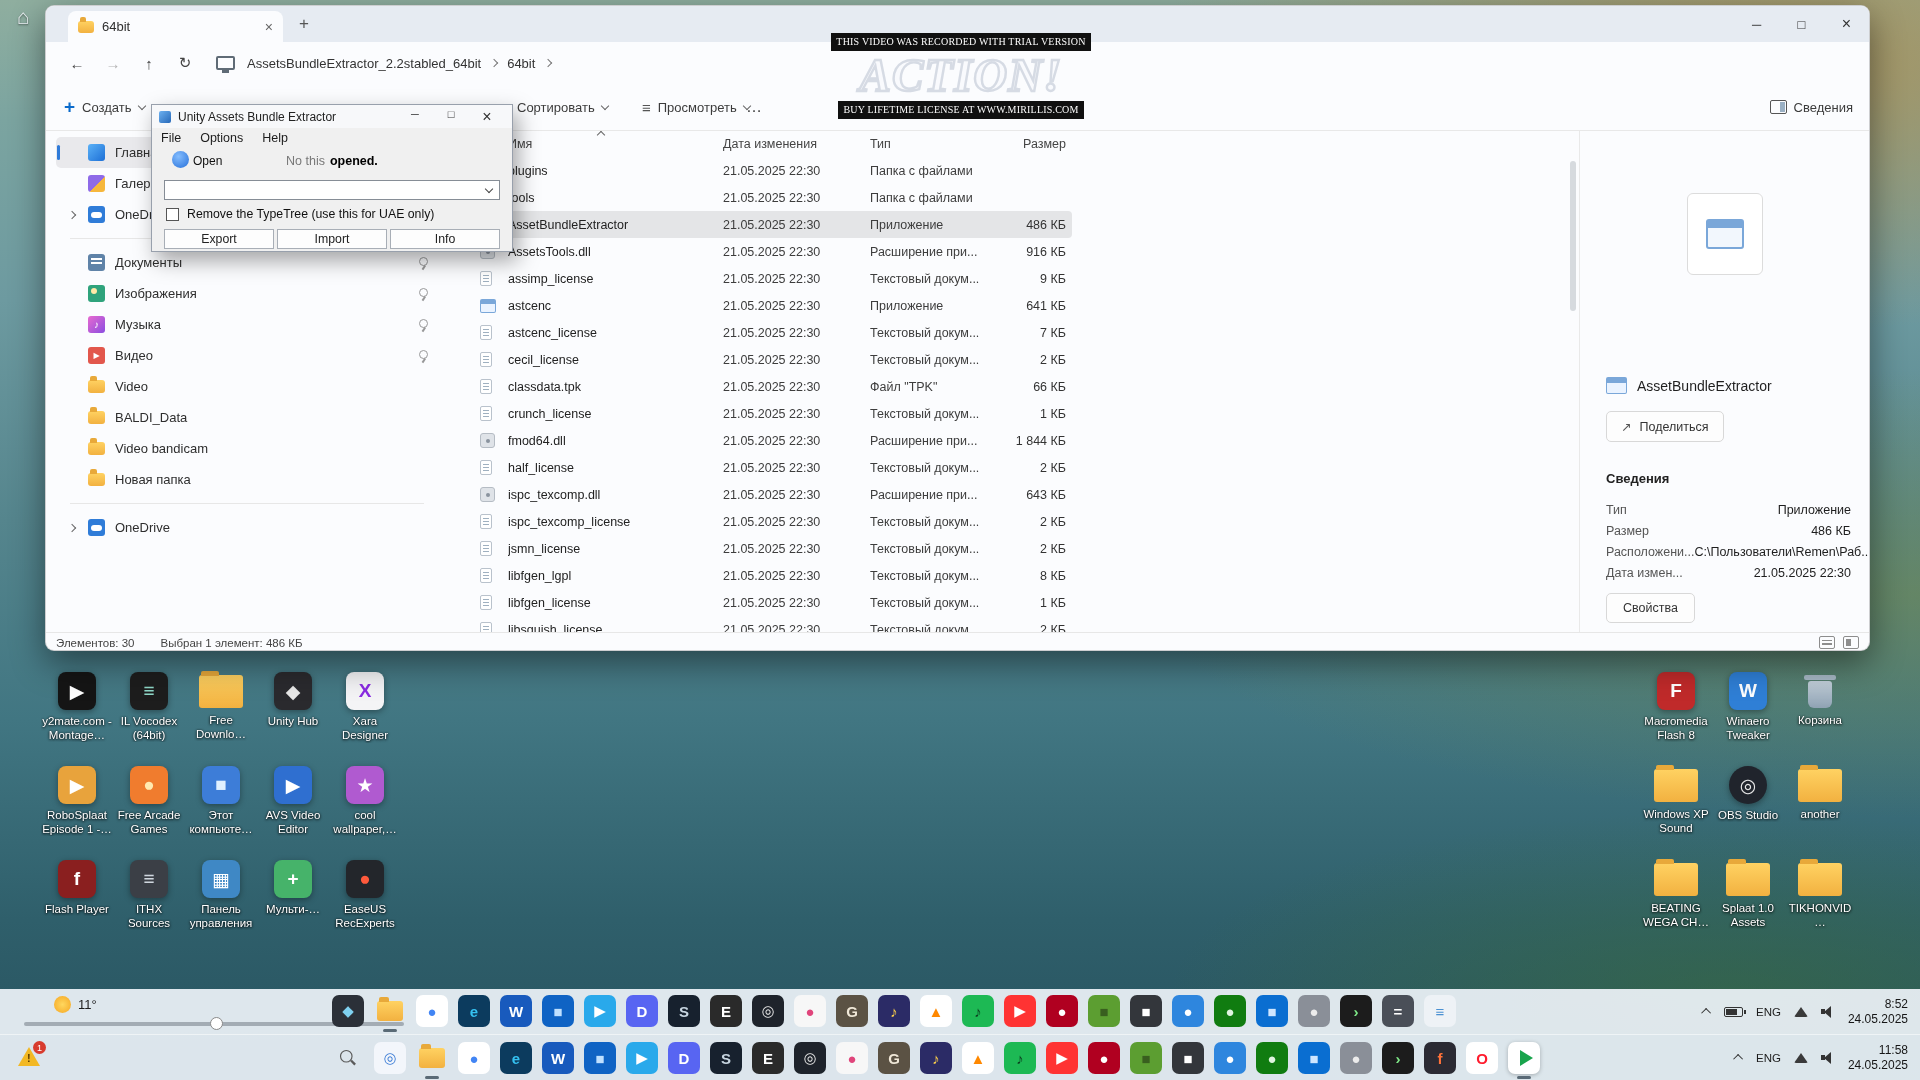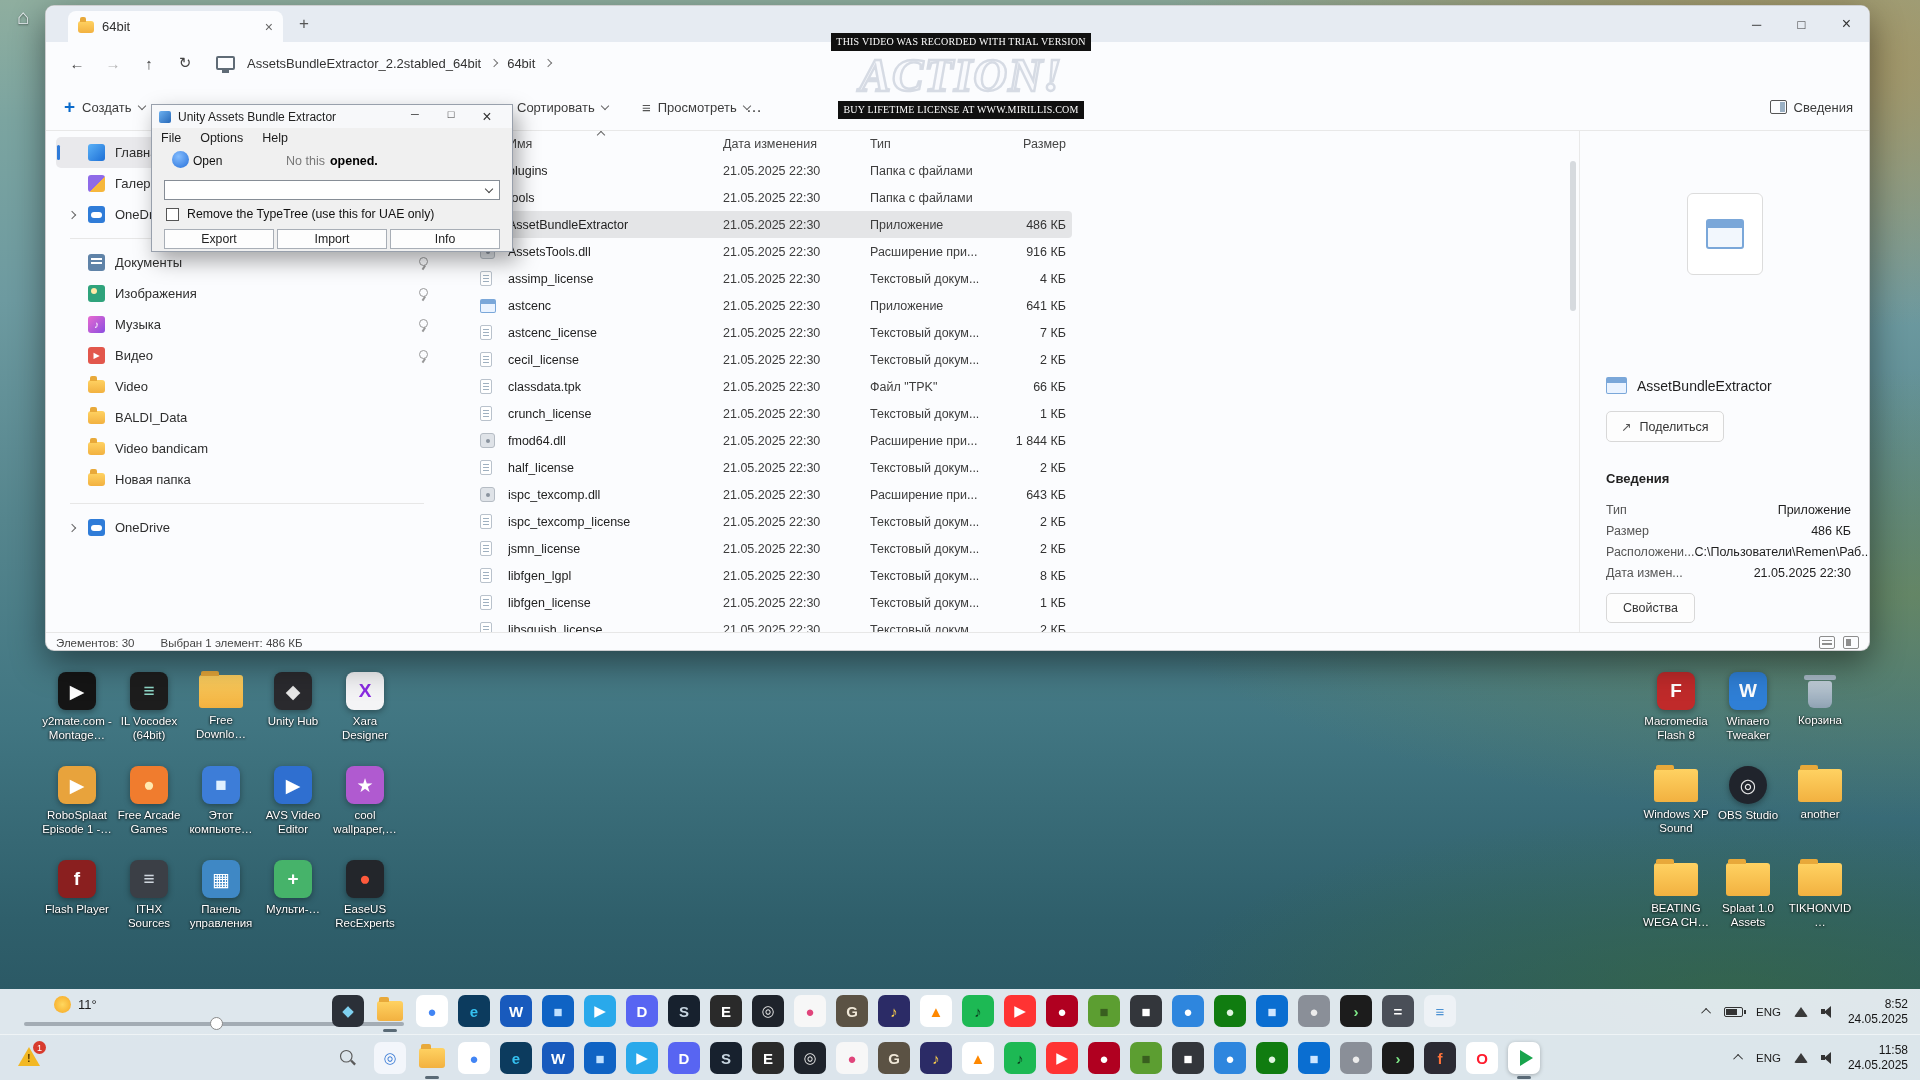--- a/index.html
+++ b/index.html
@@ -586,21 +586,21 @@
             <span class="fname">AssetsTools.dll</span>
             <span class="fdate">21.05.2025 22:30</span>
             <span class="ftype">Расширение при...</span>
             <span class="fsize">916 КБ</span>
           </div>
           <div class="frow">
             <span class="ficon fi-doc"></span>
             <span class="fname">assimp_license</span>
             <span class="fdate">21.05.2025 22:30</span>
             <span class="ftype">Текстовый докум...</span>
-            <span class="fsize">4 КБ</span>
+            <span class="fsize">9 КБ</span>
           </div>
           <div class="frow">
             <span class="ficon fi-app"></span>
             <span class="fname">astcenc</span>
             <span class="fdate">21.05.2025 22:30</span>
             <span class="ftype">Приложение</span>
             <span class="fsize">641 КБ</span>
           </div>
           <div class="frow">
             <span class="ficon fi-doc"></span>

